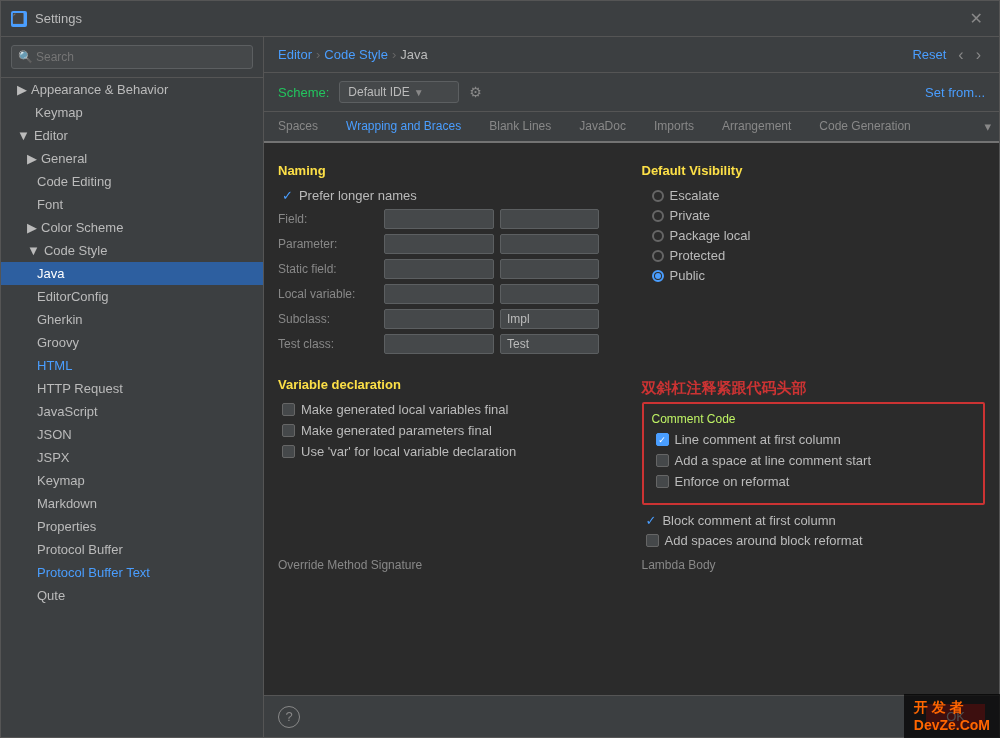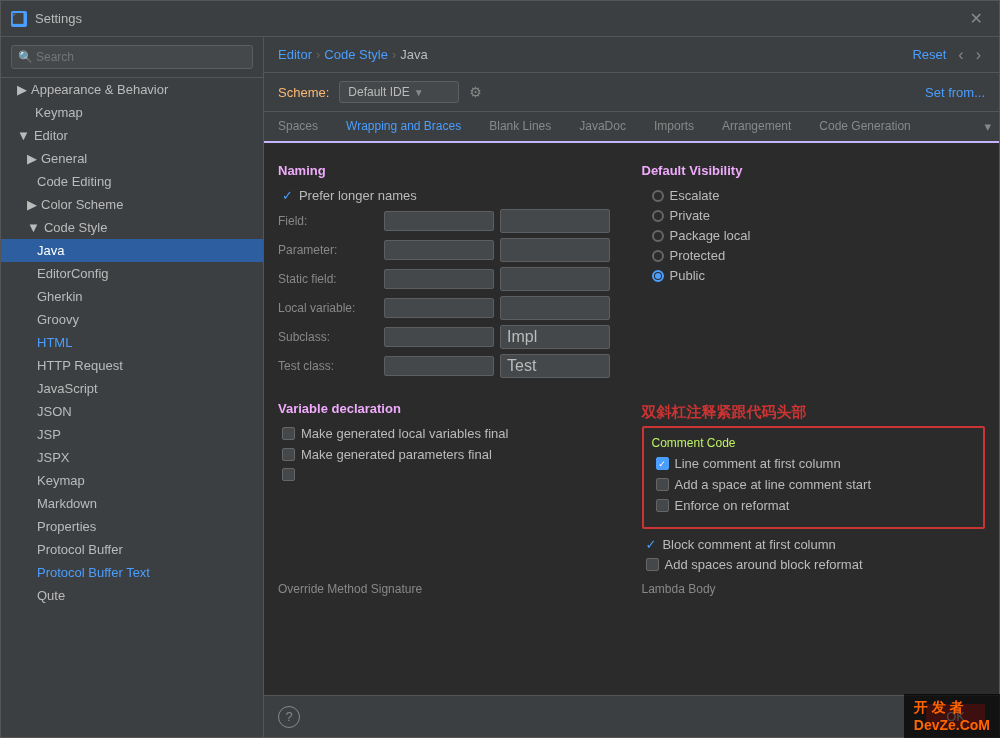--- a/index.html
+++ b/index.html
@@ -159,21 +159,21 @@
     
     .scheme-bar {
       display: flex;
       align-items: center;
       padding: 8px 14px;
       background: #3c3f41;
       border-bottom: 1px solid #555;
       flex-shrink: 0;
       gap: 10px;
     }
-    .scheme-label { color: #fdba74; }
+    .scheme-label { color: #22c55e; }
     .scheme-select {
       background: #45484a;
       border: 1px solid #5c5f61;
       border-radius: 3px;
       color: #bbb;
       padding: 3px 8px;
       font-size: 12px;
       cursor: pointer;
       display: flex;
       align-items: center;
@@ -181,21 +181,21 @@
       min-width: 120px;
     }
     .scheme-select-arrow { color: #888; font-size: 10px; }
     .scheme-gear { color: #888; cursor: pointer; font-size: 14px; }
     .set-from { color: #4a9eff; margin-left: auto; cursor: pointer; font-size: 13px; }
 
     
     .tabs {
       display: flex;
       background: #3c3f41;
-      border-bottom: 2px solid #c4b5fd;
+      border-bottom: 2px solid #737373;
       flex-shrink: 0;
       overflow: hidden;
       justify-content: space-between;
     }
     .tab {
       padding: 7px 14px;
       cursor: pointer;
       color: #888;
       font-size: 12px;
       white-space: nowrap;
@@ -211,21 +211,21 @@
       overflow-y: auto;
       padding: 14px;
       display: grid;
       grid-template-columns: 1fr 1fr;
       gap: 0 20px;
       align-content: start;
     }
 
     .section-header {
       font-size: 13px;
-      color: #f0abfc;
+      color: #fde047;
       font-weight: 600;
       margin-bottom: 10px;
       margin-top: 6px;
     }
 
     
     .naming-section {
       grid-column: 1;
     }
     .visibility-section {
@@ -270,22 +270,22 @@
       font-size: 12px;
       width: 110px;
       outline: none;
     }
     .field-input2 {
       background: #45484a;
       border: 1px solid #5c5f61;
       border-radius: 2px;
       color: #bbb;
       padding: 2px 6px;
-      font-size: 16px;
-      width: 110px;
+      font-size: 12px;
+      width: 99px;
       outline: none;
       margin-left: 6px;
     }
 
     
     .radio-row {
       display: flex;
       align-items: center;
       gap: 6px;
       margin-bottom: 5px;
@@ -459,20 +459,23 @@
         <span>▼</span>
         <span>Editor</span>
       </div>
       <div class="nav-item indent1">
         <span>▶</span>
         <span>General</span>
       </div>
       <div class="nav-item indent2">
         <span>Code Editing</span>
       </div>
+      <div class="nav-item indent2">
+        <span>Font</span>
+      </div>
       <div class="nav-item indent1">
         <span>▶</span>
         <span>Color Scheme</span>
       </div>
       <div class="nav-item indent1">
         <span>▼</span>
         <span>Code Style</span>
       </div>
       <div class="nav-item indent2 selected">
         <span>Java</span>
@@ -490,23 +493,20 @@
         <span>HTML</span>
       </div>
       <div class="nav-item indent2">
         <span>HTTP Request</span>
       </div>
       <div class="nav-item indent2">
         <span>JavaScript</span>
       </div>
       <div class="nav-item indent2">
         <span>JSON</span>
-      </div>
-      <div class="nav-item indent2">
-        <span>JSP</span>
       </div>
       <div class="nav-item indent2">
         <span>JSPX</span>
       </div>
       <div class="nav-item indent2">
         <span>Keymap</span>
       </div>
       <div class="nav-item indent2">
         <span>Markdown</span>
       </div>
@@ -631,20 +631,21 @@
           <div class="checkbox-row">
             <div class="checkbox"></div>
             <span>Make generated local variables final</span>
           </div>
           <div class="checkbox-row">
             <div class="checkbox"></div>
             <span>Make generated parameters final</span>
           </div>
           <div class="checkbox-row">
             <div class="checkbox"></div>
+            <span>Use 'var' for local variable declaration</span>
           </div>
         </div>
 
         <div class="comment-section">
           <div class="chinese-tooltip">双斜杠注释紧跟代码头部</div>
           <div class="comment-code-box">
             <div class="comment-code-title">Comment Code</div>
             <div class="checkbox-row">
               <div class="checkbox checked">✓</div>
               <span>Line comment at first column</span>

